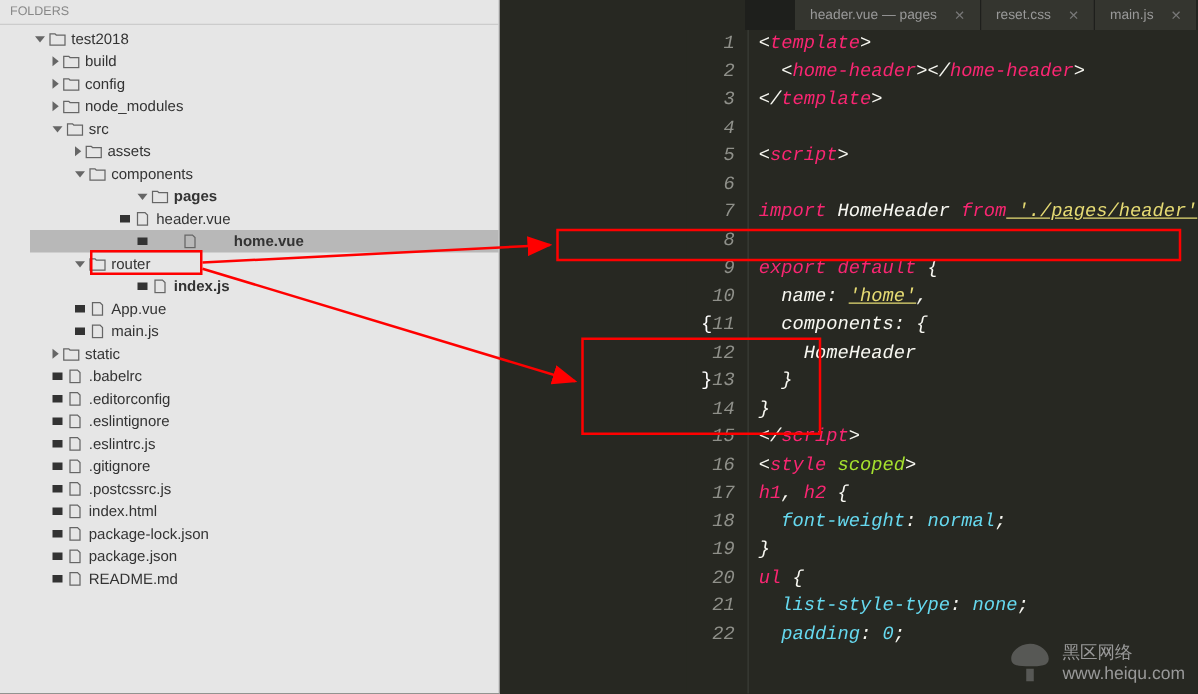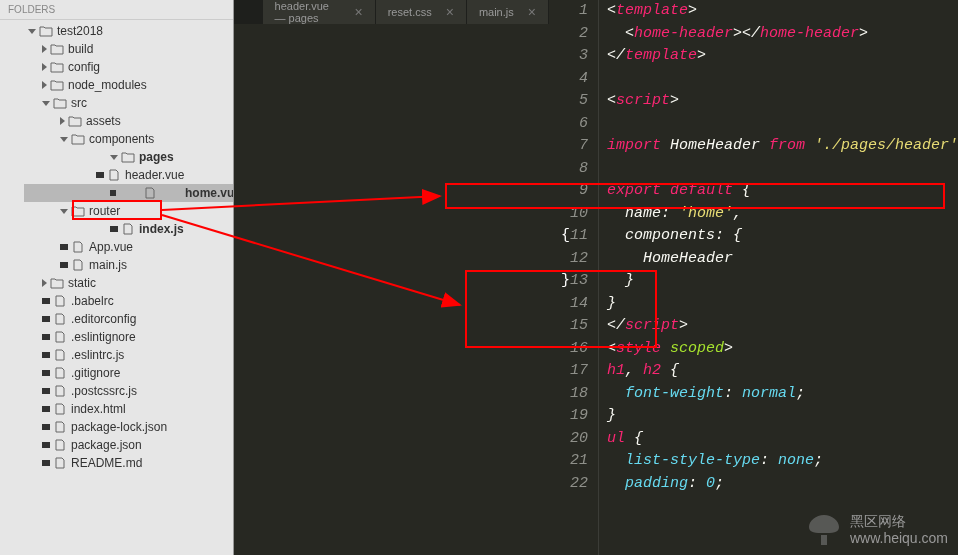--- a/index.html
+++ b/index.html
@@ -52,21 +52,22 @@
     }
     .folder-icon svg, .file-icon svg { width: 14px; height: 12px; }
     .indent-1 { padding-left: 18px; }
     .indent-2 { padding-left: 36px; }
     .indent-3 { padding-left: 86px; font-weight: bold; }
     .indent-4 { padding-left: 72px; }
     .editor {
       flex: 1;
       background: #272822;
       display: flex;
-      flex-direction: row;
+      flex-direction: column;
+      align-items: flex-end;
     }
     .tabs {
       display: flex;
       background: #1e1f1c;
       height: 24px;
       font-family: -apple-system, Arial, sans-serif;
       font-size: 11px;
     }
     .tab-spacer { width: 40px; }
     .tab {
@@ -103,21 +104,21 @@
       padding-left: 8px;
       color: #f8f8f2;
       font-style: italic;
       position: relative;
     }
     .line { height: 22.5px; white-space: pre; }
     .tagname { color: #f92672; }
     .attr { color: #a6e22e; }
     .kw { color: #66d9ef; }
     .kw2 { color: #f92672; }
-    .str { color: #e6db74; }
+    .str { color: #e6db74; text-decoration: underline; }
     .punct { color: #f8f8f2; }
     .name { color: #f8f8f2; }
     .highlight-box {
       position: absolute;
       border: 2px solid #ff0000;
       background: transparent;
       pointer-events: none;
       z-index: 10;
     }
     .box1 { left: 445px; top: 183px; width: 500px; height: 26px; }

